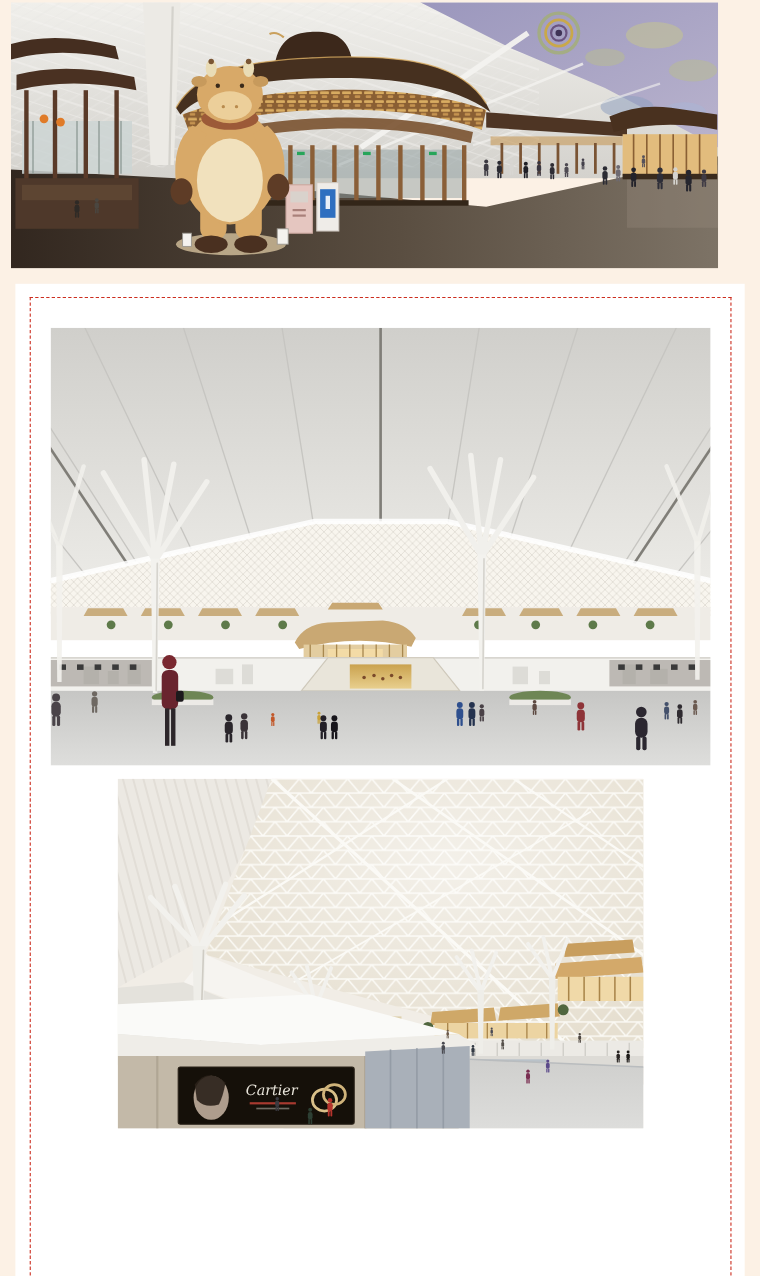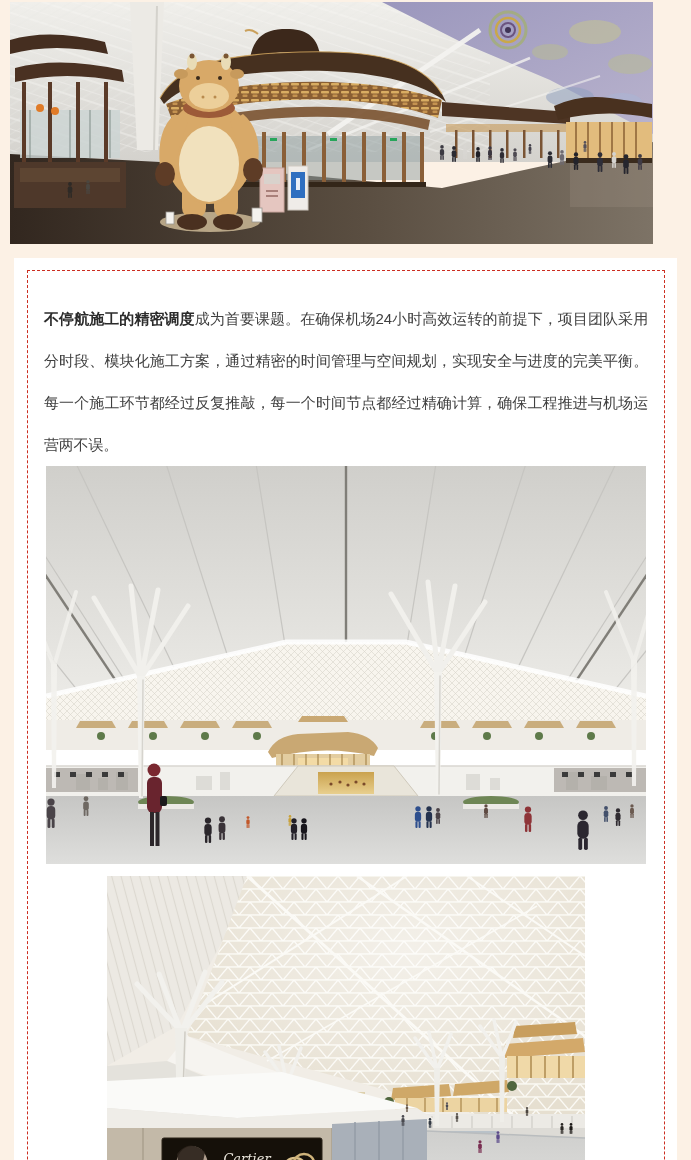--- a/index.html
+++ b/index.html
@@ -205,21 +205,20 @@
         <use href="#p" fill="#3f3b45" transform="translate(630,168) scale(0.67)"></use>
         <use href="#p" fill="#2e2a26" transform="translate(60,196) scale(0.67)"></use>
         <use href="#p" fill="#4a4640" transform="translate(78,192) scale(0.58)"></use>
       </g>
     </svg>
   </figure>
 
   <section class="card">
     <div class="dashed">
 
-      <p class="para"><strong>不停航施工的精密调度</strong><span>成为首要课题。在确保机场24小时高效运转的前提下，项目团队采用分时段、模块化施工方案，通过精密的时间管理与空间规划，实现安全与进度的完美平衡。每一个施工环节都经过反复推敲，每一个时间节点都经过精确计算，确保工程推进与机场运营两不误。</span></p>
 
       <figure class="figwrap fig1">
         <svg width="600" height="398" viewBox="0 0 600 398">
           <defs>
             <linearGradient id="aCeil" x1="0" y1="0" x2="0" y2="1">
               <stop offset="0" stop-color="#d0cfcb"></stop>
                 <stop offset="1" stop-color="#ebeae6"></stop>
             </linearGradient>
             <linearGradient id="aFloor" x1="0" y1="0" x2="0" y2="1">
               <stop offset="0" stop-color="#c6c6c4"></stop>

